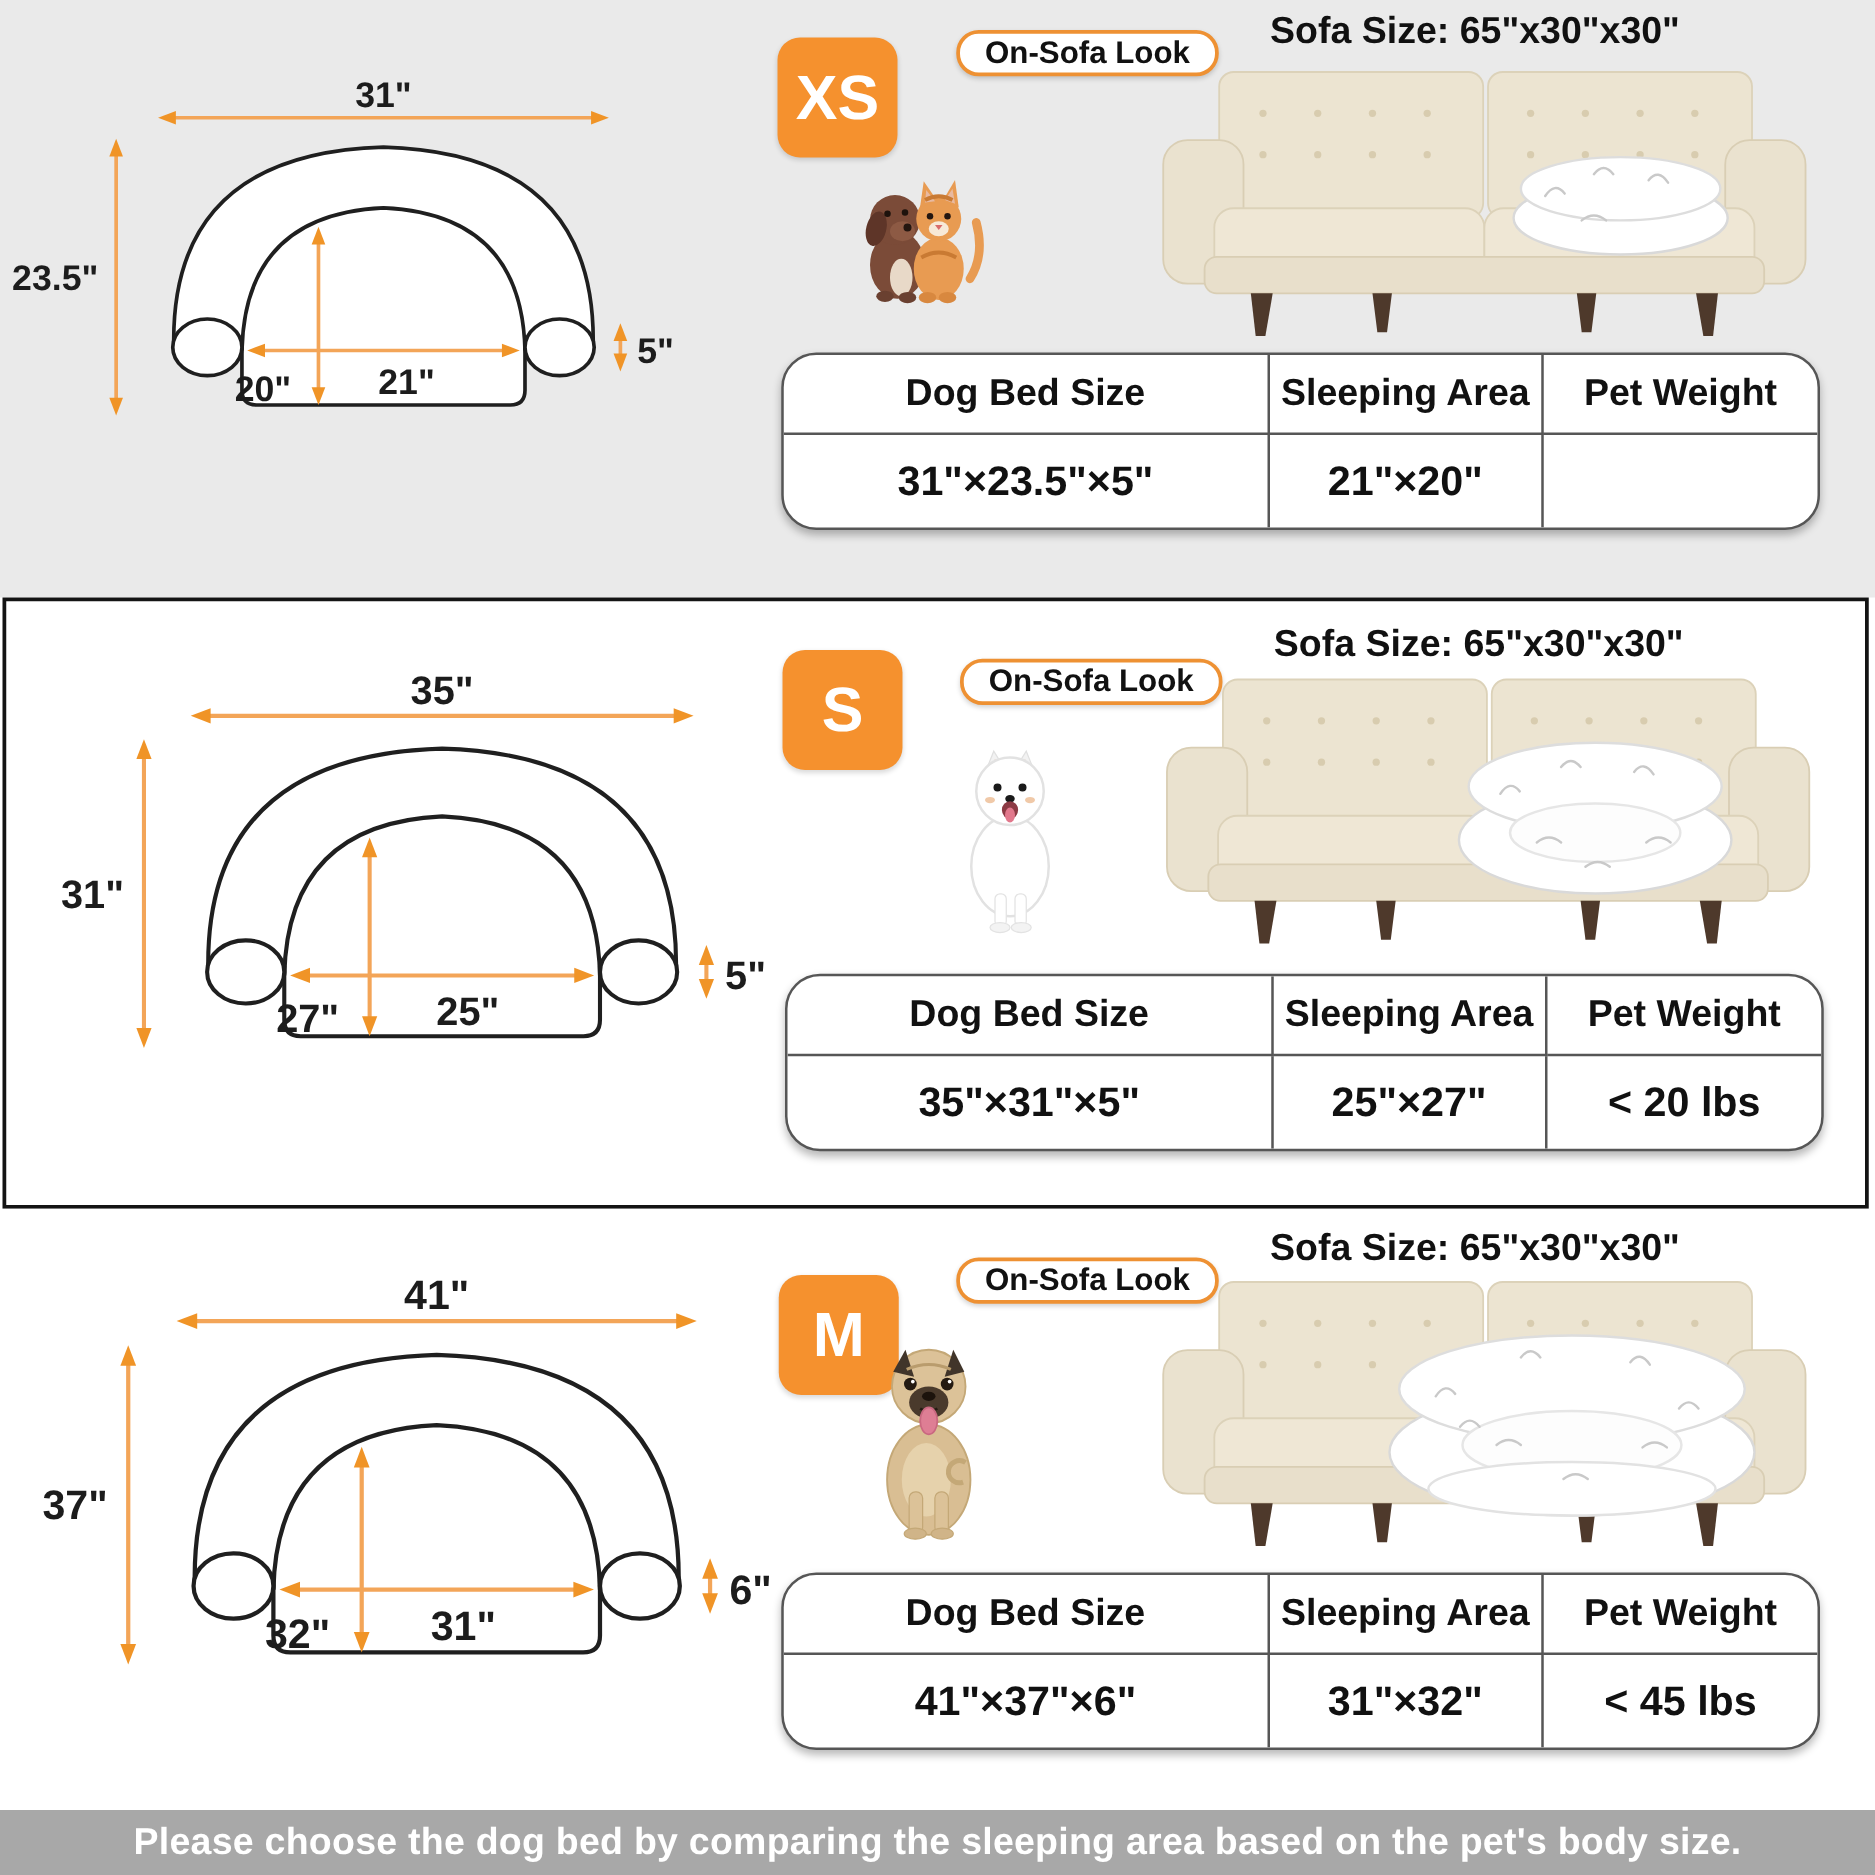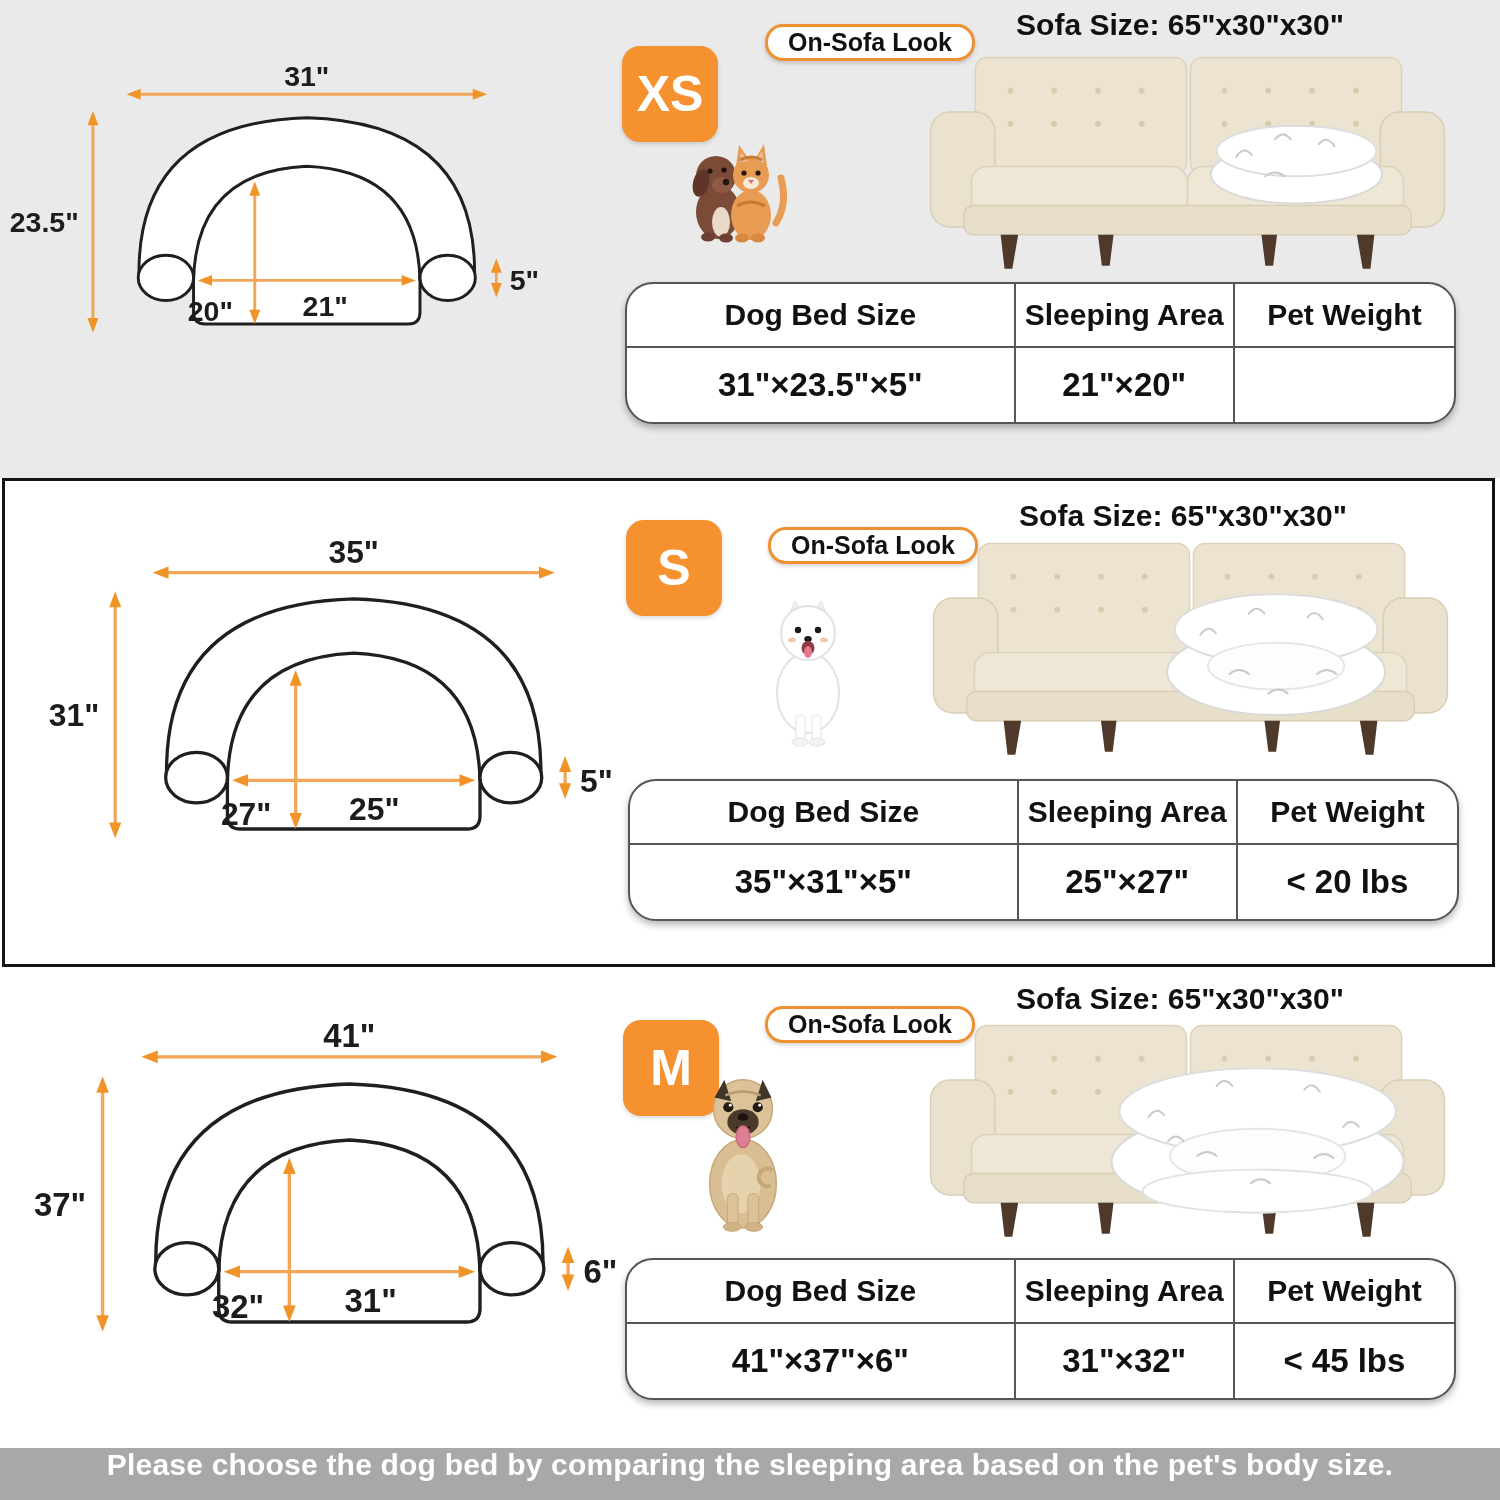--- a/index.html
+++ b/index.html
@@ -3,21 +3,21 @@
 <meta charset="utf-8">
 <style>
   html,body{margin:0;padding:0;}
   .canvas{position:relative;width:1500px;height:1500px;background:#ffffff;overflow:hidden;
           font-family:"Liberation Sans",sans-serif;color:#1c1c1c;}
   .sec{position:absolute;left:0;width:1500px;}
   .sec-xs{top:0;height:478px;background:#eaeaea;}
   .sec-s{top:478px;height:489px;background:#ffffff;border:3px solid #141414;left:2px;width:1493px;box-sizing:border-box;}
   .sec-m{top:967px;height:481px;background:#ffffff;}
   .banner{position:absolute;left:0;top:1448px;width:1500px;height:52px;background:#a8a8a8;
-          display:flex;justify-content:center;}
+          display:flex;align-items:center;justify-content:center;}
   .banner span{color:#ffffff;font-weight:bold;font-size:30px;letter-spacing:.2px;}
   .abs{position:absolute;}
   .size-badge{position:absolute;width:96px;height:96px;background:#f5912e;border-radius:18px;
           display:flex;align-items:center;justify-content:center;box-shadow:0 2px 4px rgba(0,0,0,.15);}
   .size-badge span{color:#ffffff;font-weight:bold;font-size:50px;}
   .pill{position:absolute;background:#ffffff;border:3px solid #ee9133;border-radius:18px;
           padding:1px 20px;font-weight:bold;font-size:25px;color:#111;box-shadow:0 2px 4px rgba(0,0,0,.18);white-space:nowrap;}
   .sofa-size{position:absolute;width:500px;text-align:center;font-weight:bold;font-size:30px;color:#111;}
   .size-table{position:absolute;width:827px;height:138px;display:grid;
           grid-template-columns:47% 26.5% 26.5%;grid-template-rows:64px 1fr;
@@ -73,21 +73,21 @@
           <polygon points="556,232 549.5,249 562.5,249" fill="#f09427"></polygon>
           <polygon points="556,278 549.5,261 562.5,261" fill="#f09427"></polygon>
         </g>
       <text x="330" y="26" text-anchor="middle">31"</text>
       <text x="58" y="200" text-anchor="end">23.5"</text>
       <text x="352" y="300" text-anchor="middle">21"</text>
       <text x="242" y="306" text-anchor="end">20"</text>
       <text x="572" y="270" text-anchor="start">5"</text>
     </svg>
 
-    <div class="size-badge" style="left:622px;top:46px">
+    <div class="size-badge" style="left:622px;top:30px">
       <span>XS</span>
     </div>
 
     <div class="pill" style="left:765px;top:24px">On-Sofa Look</div>
 
     <div class="sofa-size" style="left:930px;top:8px">Sofa Size: 65"x30"x30"</div>
 
     <svg class="abs" style="left:688px;top:126px;width:100px" viewBox="0 0 100 118">
       <path d="M88,97 Q100,78 93,52" stroke="#e89b52" stroke-width="7" fill="none" stroke-linecap="round"></path>
       <ellipse cx="30" cy="86" rx="22" ry="27" fill="#7b4b38"></ellipse>

